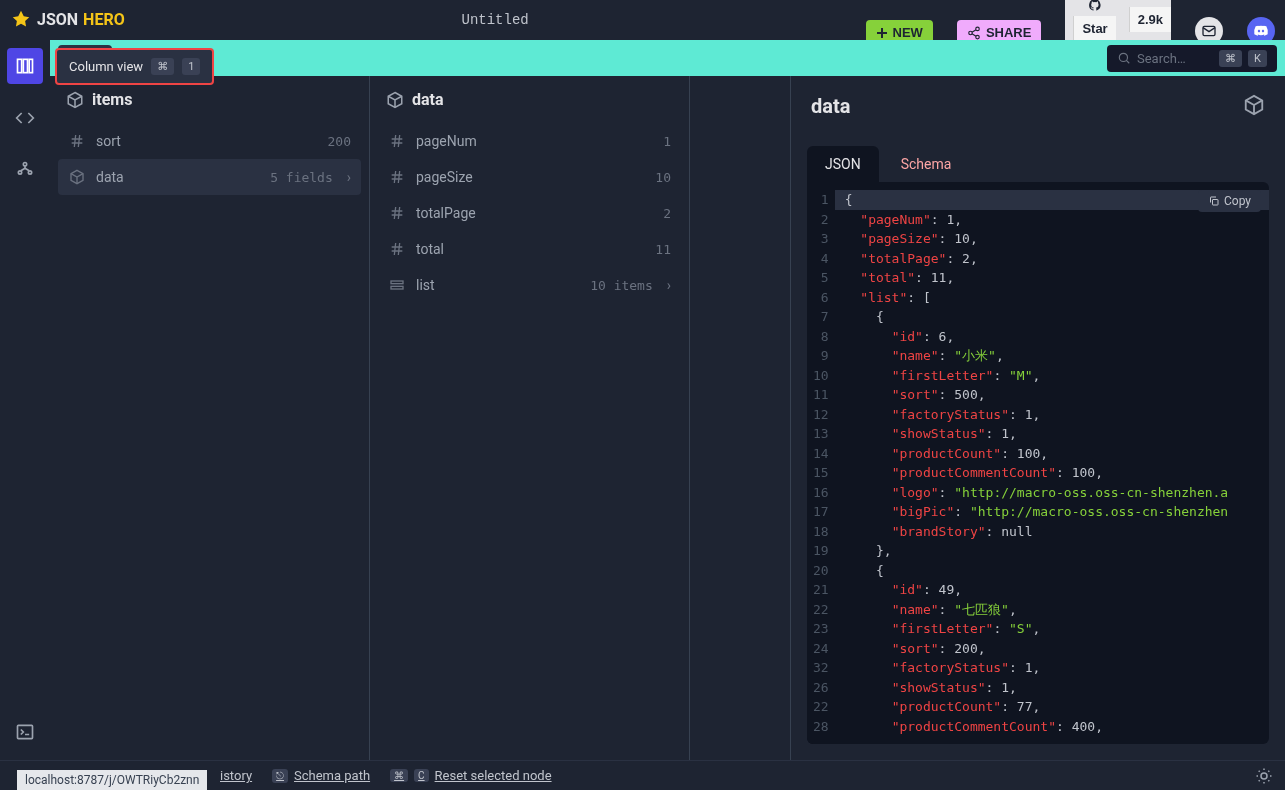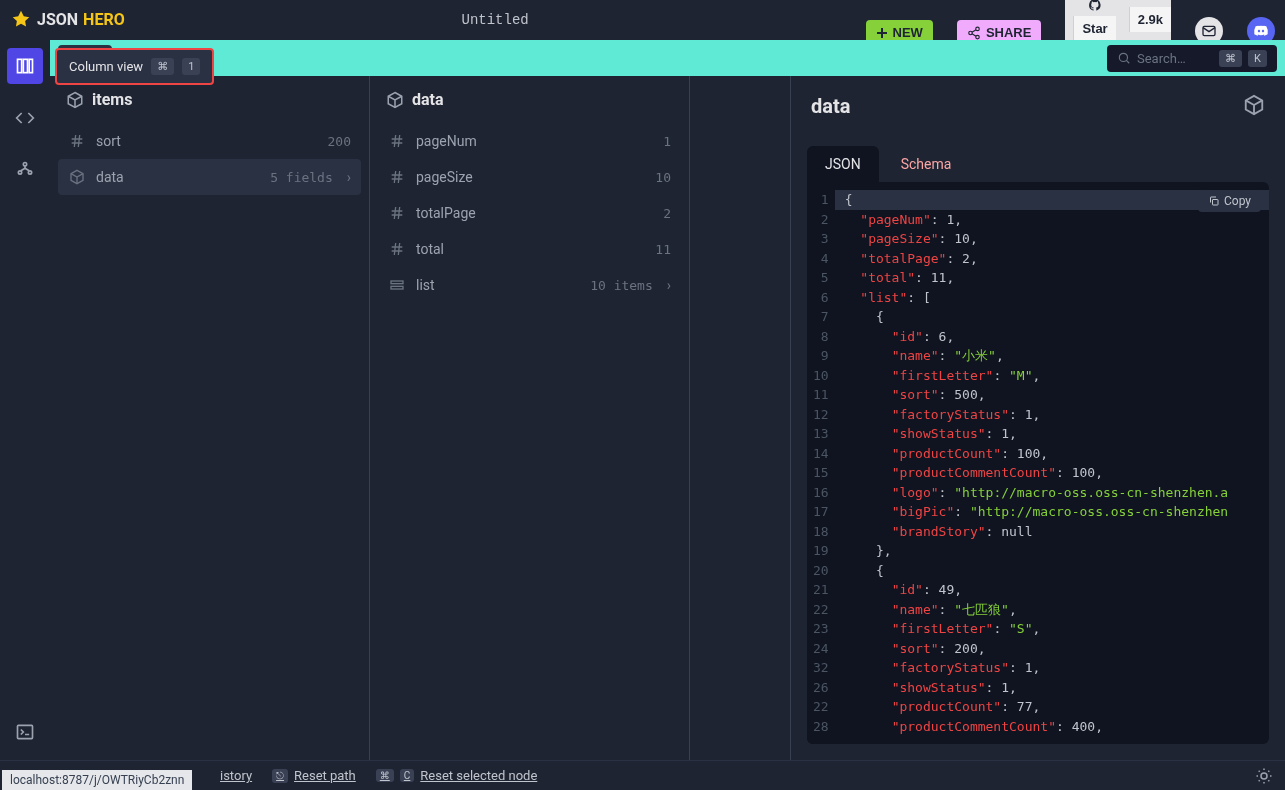--- a/index.html
+++ b/index.html
@@ -57,21 +57,21 @@
 .hl-line { background:#2a3142; }
 .tok-brace { color:#c0c4cc; }
 .tok-key { color:#ef4444; }
 .tok-str { color:#86d13a; }
 .tok-num { color:#c0c4cc; }
 .tok-punc { color:#c0c4cc; }
 .tok-null { color:#c0c4cc; }
 .footer { height:30px; background:#1e2432; display:flex; align-items:center; padding:0 10px; gap:20px; font-size:13px; color:#c0c4cc; border-top:1px solid #2a3142; position:relative; }
 .footer-item { display:flex; align-items:center; gap:6px; cursor:pointer;text-decoration:underline; }
 .footer .kbd { font-size:10px; padding:1px 4px; }
-.url-hint { position:absolute; left:2px; bottom:0; background:#e5e7eb; color:#374151; padding:3px 8px; font-size:12px; }
+.url-hint { position:absolute; left:17px; bottom:0; background:#e5e7eb; color:#374151; padding:3px 8px; font-size:12px; }
 .sun-icon { position:absolute; right:12px; color:#9ca3af; cursor:pointer; }
 svg { display:block; }
 </style>
 </head>
 <body>
 
 <div class="header">
   <div class="logo">
     <svg class="logo-icon" viewBox="0 0 24 24">
         <path fill="#f5c518" d="M12 2l3 6 6 1-4.5 4 1 6L12 16l-5.5 3 1-6L3 9l6-1z"></path>
@@ -322,21 +322,21 @@
 </div>
 
 <div class="footer">
   <div class="url-hint">localhost:8787/j/OWTRiyCb2znn</div>
   <div style="width:190px"></div>
   <div class="footer-item">
       <span>istory</span>
     </div>
   <div class="footer-item">
       <span class="kbd">⎋</span>
-      <span>Reset path</span>
+      <span>Schema path</span>
     </div>
   <div class="footer-item">
       <span class="kbd">⌘</span>
       <span class="kbd">C</span>
       <span>Reset selected node</span>
     </div>
   <div class="sun-icon">
       <svg width="18" height="18" viewBox="0 0 24 24" fill="none" stroke="currentColor" stroke-width="2">
         <circle cx="12" cy="12" r="4"></circle>
         <path d="M12 2v2M12 20v2M4.9 4.9l1.4 1.4M17.7 17.7l1.4 1.4M2 12h2M20 12h2M4.9 19.1l1.4-1.4M17.7 6.3l1.4-1.4"></path>

